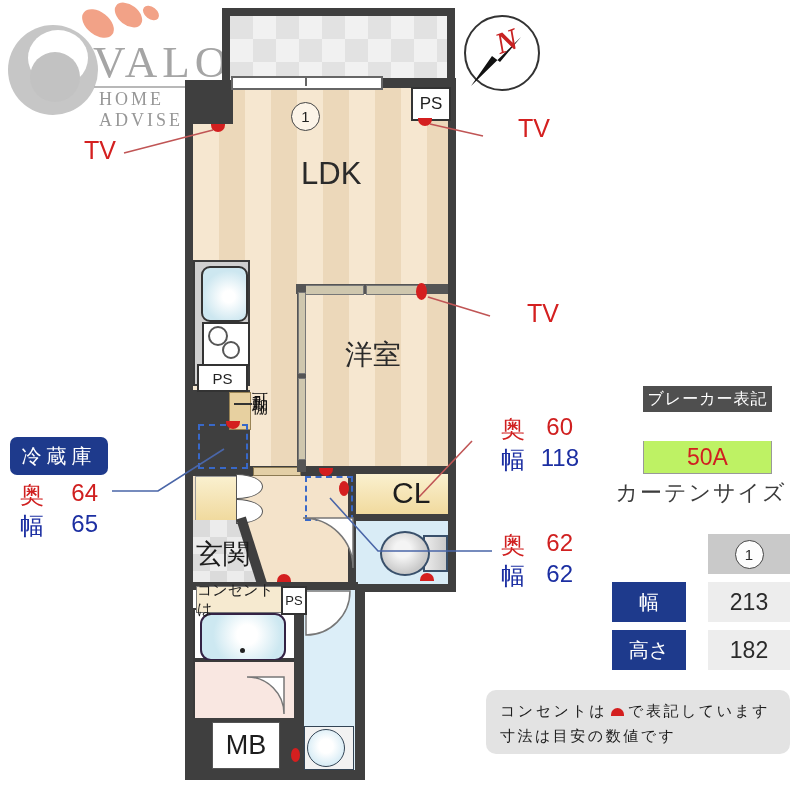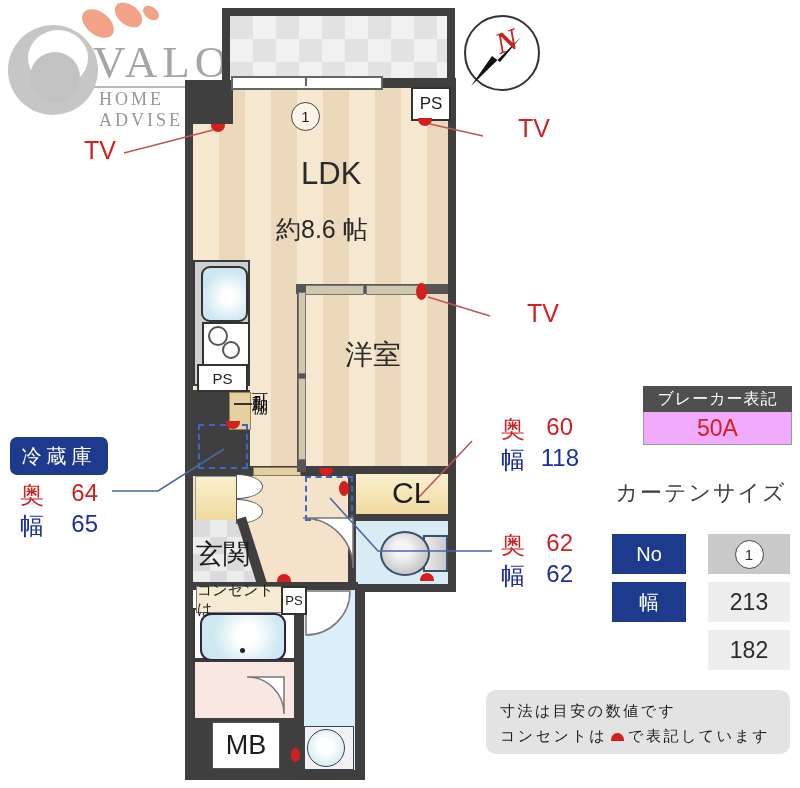--- a/index.html
+++ b/index.html
@@ -63,21 +63,20 @@
 
   <div class="ps-box" style="left:411px;top:87px;width:36px;height:30px;font-size:17px;">
     <span>PS</span>
   </div>
 
   <div class="lbl" style="left:291px;top:102px;width:27px;height:27px;border:1.5px solid #444;border-radius:50%;background:#fcf4e8;display:flex;align-items:center;justify-content:center;font-size:15px;">
     <span>1</span>
   </div>
 
   <div class="lbl" style="left:301px;top:156px;font-size:31px;color:#2a2a2a;">LDK</div>
-  <div class="lbl" style="left:276px;top:213px;font-size:25px;color:#2a2a2a;">約8.6 帖</div>
 
   <div class="abs" style="left:193px;top:260px;width:57px;height:126px;background:#cfcfcf;border:2px solid #3a3a3a;box-sizing:border-box;"></div>
   <div class="abs" style="left:201px;top:266px;width:43px;height:52px;background:radial-gradient(circle at 60% 55%,#ffffff 0 6px,#cde7f0 26px);border:2px solid #333;border-radius:9px;"></div>
   <div class="abs" style="left:202px;top:322px;width:44px;height:40px;background:#fff;border:2px solid #333;"></div>
   <div class="abs" style="left:208px;top:326px;width:16px;height:16px;border:2px solid #555;border-radius:50%;background:#fff;"></div>
   <div class="abs" style="left:222px;top:341px;width:14px;height:14px;border:2px solid #555;border-radius:50%;background:#fff;"></div>
   <div class="ps-box" style="left:197px;top:364px;width:47px;height:24px;font-size:15px;">
     <span>PS</span>
   </div>
   <div class="wall" style="left:193px;top:390px;width:57px;height:78px;"></div>
@@ -202,53 +201,53 @@
 
   <div class="dim-row" style="left:501px;top:529px;width:72px;">
     <span class="dim-red">奥</span>
     <span class="dim-red">62</span>
   </div>
   <div class="dim-row" style="left:501px;top:560px;width:72px;">
     <span class="dim-blue">幅</span>
     <span class="dim-blue">62</span>
   </div>
 
-  <div class="abs" style="left:643px;top:386px;width:149px;z-index:60;">
+  <div class="abs" style="left:643px;top:386px;width:129px;z-index:60;">
     <div style="background:#4f4f4f;color:#fff;font-size:16px;height:26px;display:flex;align-items:center;justify-content:center;letter-spacing:1px;">
       <span>ブレーカー表記</span>
     </div>
-    <div style="background:#f0abfc;border:1px solid #999;border-top:none;height:32px;display:flex;align-items:center;justify-content:center;">
+    <div style="background:#bef264;border:1px solid #999;border-top:none;height:32px;display:flex;align-items:center;justify-content:center;margin-top:29px;">
       <span style="color:#d02020;font-size:23px;">50A</span>
     </div>
   </div>
 
   <div class="lbl" style="left:612px;top:478px;width:178px;text-align:center;font-size:22px;color:#3c3c3c;letter-spacing:2px;">カーテンサイズ</div>
 
-  <div class="cell-label" style="left:612px;top:534px;width:74px;height:40px;">
-    <span>No</span>
-  </div>
   <div class="cell-value" style="left:708px;top:534px;width:82px;height:40px;background:#c9c9c9;">
     <span style="width:27px;height:27px;border:1.5px solid #444;border-radius:50%;background:#fdfdfd;display:flex;align-items:center;justify-content:center;font-size:15px;">
       <span>1</span>
     </span>
   </div>
 
   <div class="cell-label" style="left:612px;top:582px;width:74px;height:40px;">
     <span>幅</span>
   </div>
   <div class="cell-value" style="left:708px;top:582px;width:82px;height:40px;background:#ededed;">
     <span>213</span>
   </div>
 
+  <div class="cell-label" style="left:612px;top:630px;width:74px;height:40px;">
+    <span>高さ</span>
+  </div>
   <div class="cell-value" style="left:708px;top:630px;width:82px;height:40px;background:#ededed;">
     <span>182</span>
   </div>
 
   <div class="abs" style="left:486px;top:690px;width:304px;height:64px;background:#e3e3e3;border-radius:10px;padding:9px 14px;box-sizing:border-box;z-index:60;font-size:15px;letter-spacing:2.5px;color:#1d1d1d;line-height:1.65;">
     <div>
+      <span>コンセントは</span><span style="display:inline-block;width:13px;height:8px;background:#d41f1f;border-radius:7px 7px 0 0;margin:0 4px;"></span><span>で表記しています</span>
+    </div>
+    <div>
       <span>寸法は目安の数値です</span>
     </div>
-    <div>
-      <span>コンセントは</span><span style="display:inline-block;width:13px;height:8px;background:#d41f1f;border-radius:7px 7px 0 0;margin:0 4px;"></span><span>で表記しています</span>
-    </div>
   </div>
 
 </div>
 
 </body></html>

